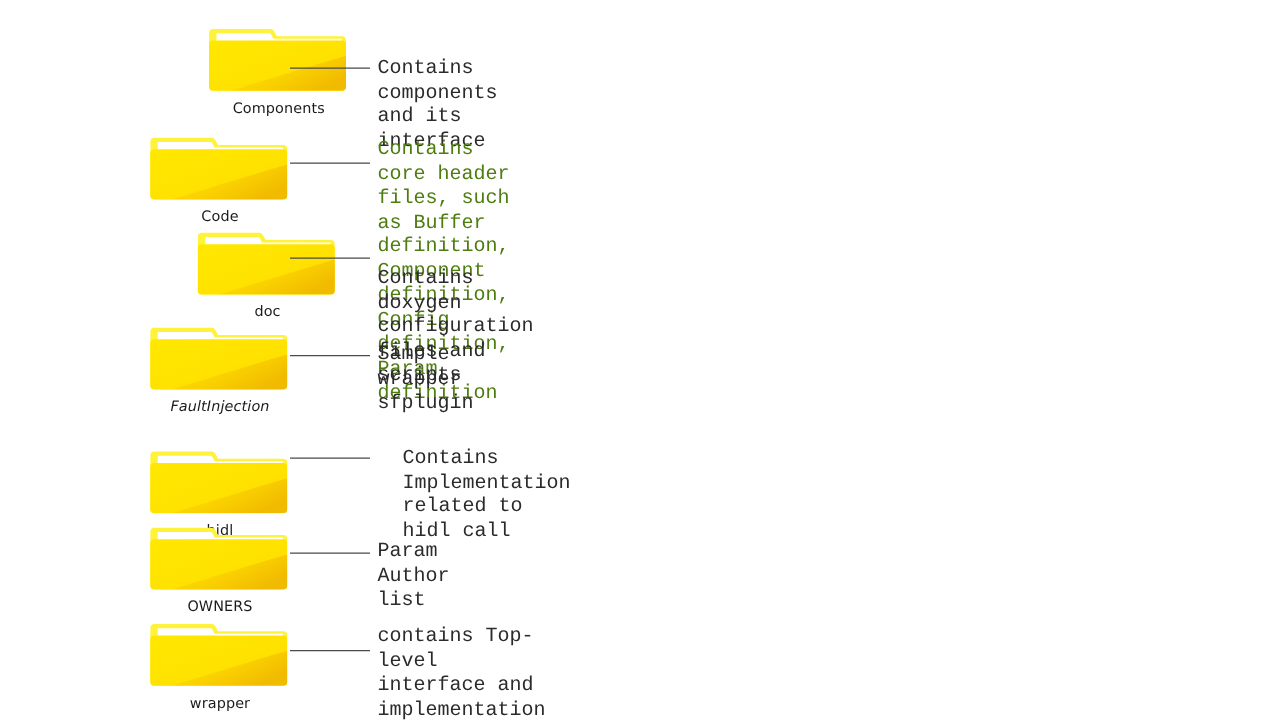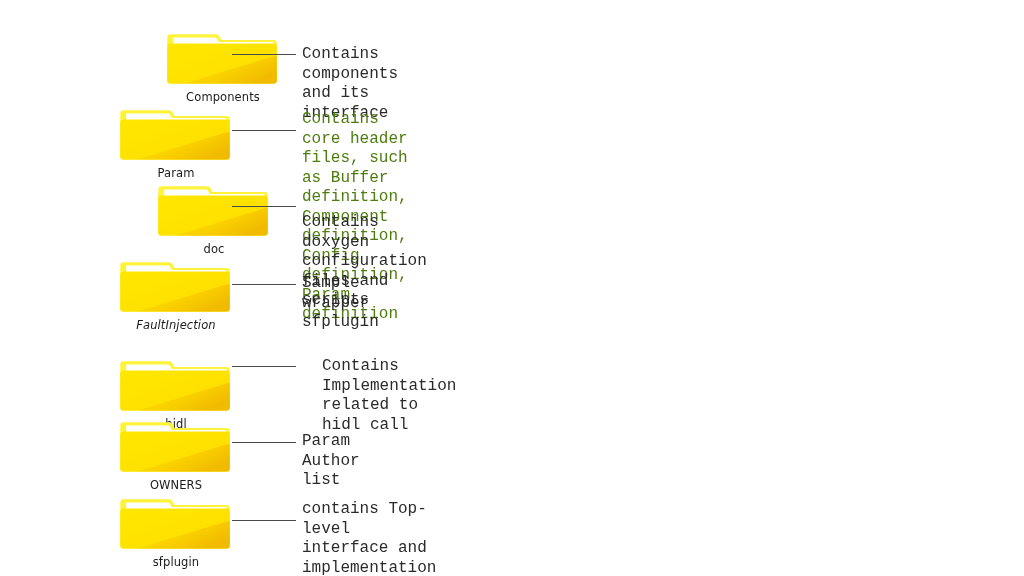--- a/index.html
+++ b/index.html
@@ -72,21 +72,21 @@
     line-height: 19.5px;
     color: #2b2b2b;
     white-space: pre-line;
   }
 </style>
 </head>
 <body style="background: rgb(255, 255, 255);">
 
 <div id="diagram">
   <div class="row">
-    <div class="folder-wrap" style="top: 31px; padding-left: 47px;">
+    <div class="folder-wrap" style="top: 20px; padding-left: 47px;">
       <div class="folder">
         <svg viewBox="0 0 110 53" xmlns="http://www.w3.org/2000/svg" aria-hidden="true">
           <defs>
             <linearGradient class="grad-body" x1="0" y1="0" x2="1" y2="1" id="fgBody0">
               <stop offset="0%" stop-color="#ffe800"></stop>
               <stop offset="55%" stop-color="#ffe200"></stop>
               <stop offset="100%" stop-color="#ffd900"></stop>
             </linearGradient>
             <linearGradient class="grad-shadow" x1="0" y1="0" x2="1" y2="0.6" id="fgShade0">
               <stop offset="0%" stop-color="#f7cc00" stop-opacity="0"></stop>
@@ -129,21 +129,21 @@
 
           <path class="folder-outer" d="M3.5,3.2 h46 a3,3 0 0 1 2.6,1.6 l2.4,4.2 h52 a3.2,3.2 0 0 1 3.2,3.2 v37.4 a3.2,3.2 0 0 1 -3.2,3.2 h-103 a3.2,3.2 0 0 1 -3.2,-3.2 v-43.2 a3.2,3.2 0 0 1 3.2,-3.2 z" fill="#fff23a"></path>
 
           <path class="folder-notch" d="M6.2,6.6 h42.2 a1.6,1.6 0 0 1 1.4,0.85 l2.0,3.5 h54.6 v5.6 h-100.2 z" fill="#ffffff"></path>
 
           <path class="folder-body" d="M3.4,12.4 h103.2 a3.2,3.2 0 0 1 3.2,3.2 v33.6 a3.2,3.2 0 0 1 -3.2,3.2 h-103.2 a3.2,3.2 0 0 1 -3.2,-3.2 v-33.6 a3.2,3.2 0 0 1 3.2,-3.2 z" fill="url(#fgBody1)"></path>
 
           <path class="folder-shade" d="M109.8,24.5 v24.7 a3.2,3.2 0 0 1 -3.2,3.2 h-88.5 c24,-7.4 60,-18.6 91.7,-27.9 z" fill="url(#fgShade1)"></path>
         </svg>
       </div>
-      <span class="folder-label">Param</span>
+      <span class="folder-label">Code</span>
     </div>
     <div class="connector" style="top: 130px; left: 232px; width: 64px; border-top-color: rgb(74, 74, 74);"></div>
     <div class="desc" style="top: 110px; color: #4d7c0f;">Contains core header files, such as Buffer definition, Component definition, Config
 definition, Param definition</div>
   </div>
 
   <div class="row">
     <div class="folder-wrap" style="top: 183px; margin-left: 38px;">
       <div class="folder">
         <svg viewBox="0 0 110 53" xmlns="http://www.w3.org/2000/svg" aria-hidden="true">
@@ -290,18 +290,18 @@
 
           <path class="folder-outer" d="M3.5,3.2 h46 a3,3 0 0 1 2.6,1.6 l2.4,4.2 h52 a3.2,3.2 0 0 1 3.2,3.2 v37.4 a3.2,3.2 0 0 1 -3.2,3.2 h-103 a3.2,3.2 0 0 1 -3.2,-3.2 v-43.2 a3.2,3.2 0 0 1 3.2,-3.2 z" fill="#fff23a"></path>
 
           <path class="folder-notch" d="M6.2,6.6 h42.2 a1.6,1.6 0 0 1 1.4,0.85 l2.0,3.5 h54.6 v5.6 h-100.2 z" fill="#ffffff"></path>
 
           <path class="folder-body" d="M3.4,12.4 h103.2 a3.2,3.2 0 0 1 3.2,3.2 v33.6 a3.2,3.2 0 0 1 -3.2,3.2 h-103.2 a3.2,3.2 0 0 1 -3.2,-3.2 v-33.6 a3.2,3.2 0 0 1 3.2,-3.2 z" fill="url(#fgBody6)"></path>
 
           <path class="folder-shade" d="M109.8,24.5 v24.7 a3.2,3.2 0 0 1 -3.2,3.2 h-88.5 c24,-7.4 60,-18.6 91.7,-27.9 z" fill="url(#fgShade6)"></path>
         </svg>
       </div>
-      <span class="folder-label">sfplugin</span>
+      <span class="folder-label">wrapper</span>
     </div>
     <div class="connector" style="top: 520px; left: 232px; width: 64px; border-top-color: rgb(74, 74, 74);"></div>
     <div class="desc" style="top: 500px; color: rgb(43, 43, 43);">contains Top-level interface and implementation layer interacting with MediaCodec</div>
   </div>
 </div>
 
 </body></html>

